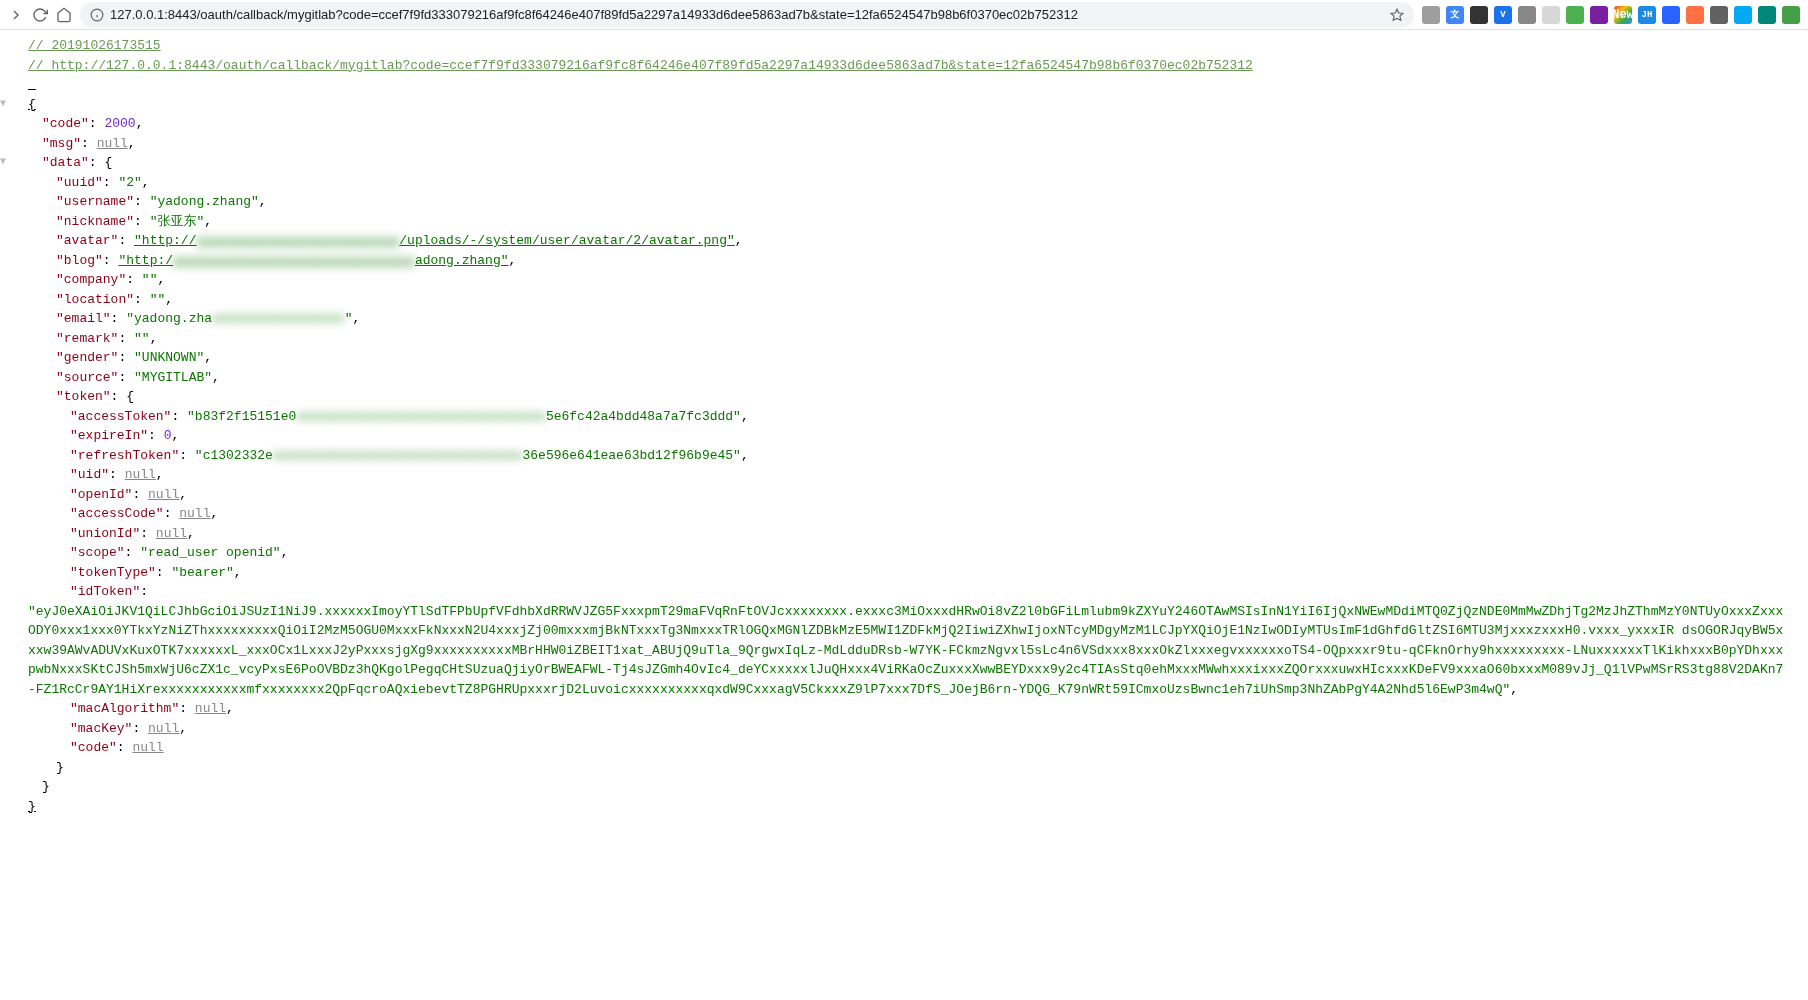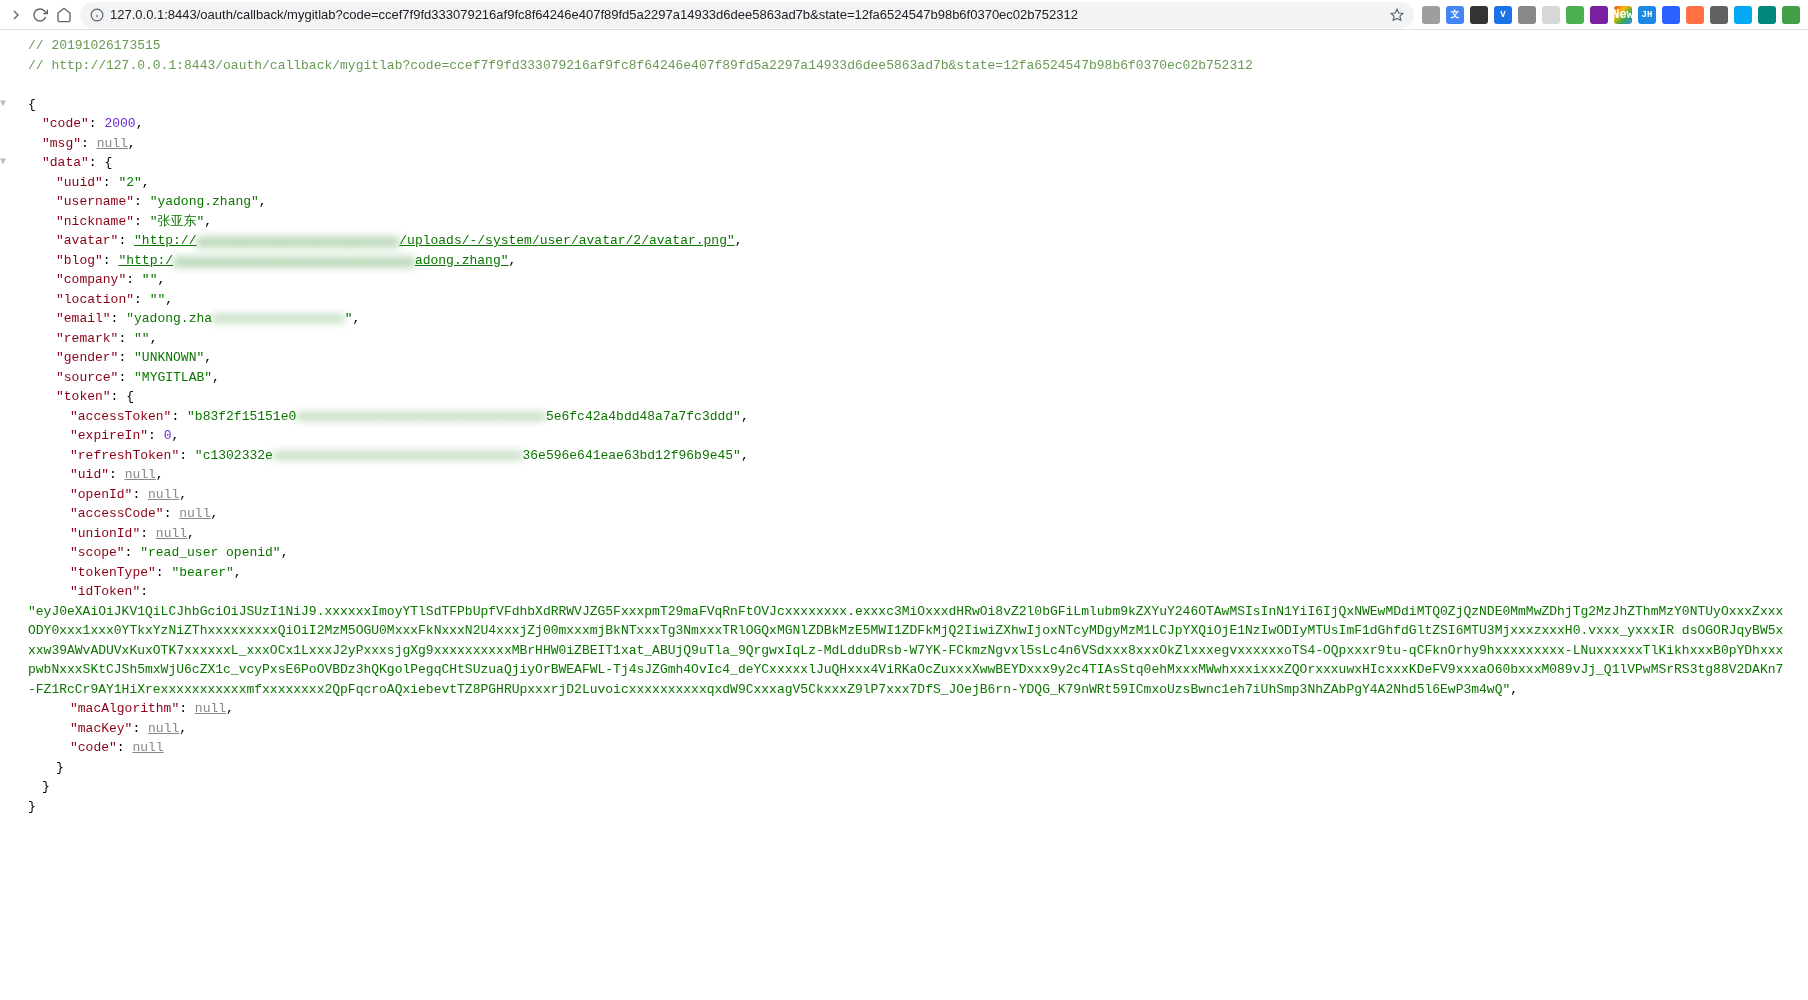--- a/index.html
+++ b/index.html
@@ -26,21 +26,21 @@
 .comment { color:#6a9955; }
 .key { color:#8b0017; }
 .colon { color:#000; }
 .str { color:#0b7500; }
 .strlink { color:#0b7500; text-decoration:underline; }
 .num { color:#6d28d9; }
 .null { color:#888;text-decoration:underline; }
 .brace { color:#000; }
 .comma { color:#000; }
 
-.ind0{padding-left:22px;}
+.ind0{padding-left:22px;text-decoration:underline;}
 .ind1{padding-left:36px;}
 .ind2{padding-left:50px;}
 .ind3{padding-left:64px;}
 
 .blur { filter:blur(4px); display:inline-block; vertical-align:bottom; }
 .longtok { white-space:normal; word-break:break-all; padding-left:22px; padding-right:22px; color:#0b7500; }
 </style>
 </head>
 <body>
 

